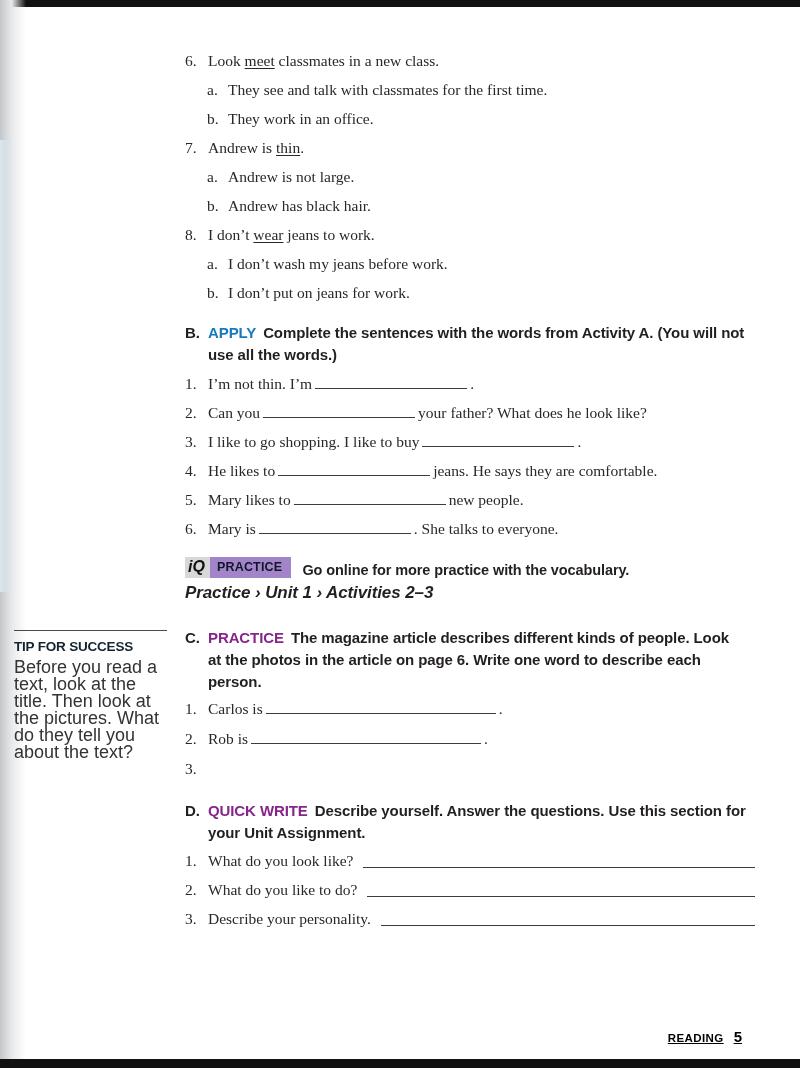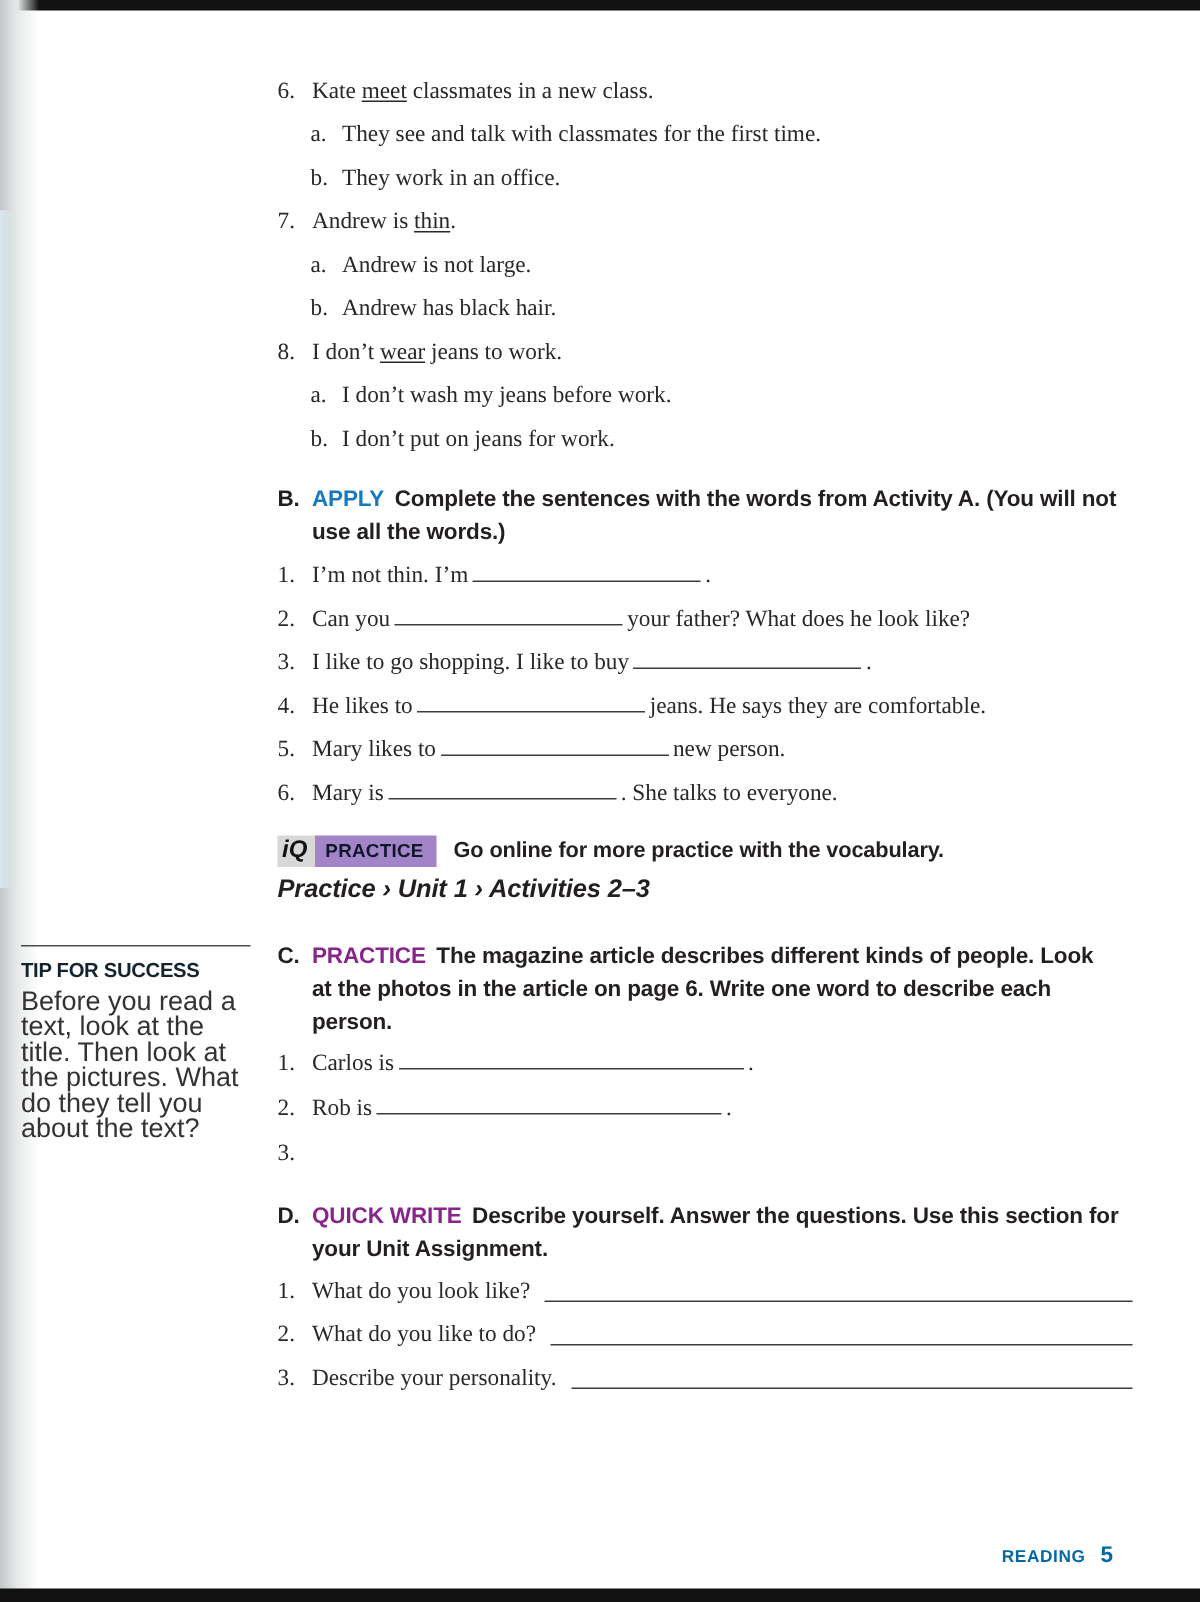--- a/index.html
+++ b/index.html
@@ -49,55 +49,55 @@
   .blank-b { width:152px; }
   .blank-c { width:230px; }
   .d-row { display:flex; }
   .d-row .text { white-space:pre; }
   .blank-fill { flex:1; position:relative; margin-left:6px; }
   .blank-fill::after { content:""; position:absolute; left:0; right:0; bottom:7px;
                        border-bottom:1.4px solid #3c3c3c; }
 
   
   .iq-block { position:absolute; left:185px; top:556px; width:575px; }
-  .iq-line { display:flex; align-items:center; height:22px; }
+  .iq-line { display:flex; align-items:flex-end; height:22px; }
   .iq-logo { font-family:"Liberation Sans", sans-serif; font-weight:700; font-style:italic;
              font-size:16px; background:#d8d8d8; padding:1px 5px 2px 3px; color:#111; }
   .iq-badge { font-family:"Liberation Sans", sans-serif; font-weight:700; font-size:12.5px;
               background:var(--practice-badge-bg,#a484c8); color:#0f172a;
               padding:3px 9px 4px 7px; letter-spacing:0.2px; }
   .iq-text { font-family:"Liberation Sans", sans-serif; font-weight:700; font-size:14.5px;
              margin-left:11px; letter-spacing:-0.1px; }
   .iq-crumb { font-family:"Liberation Sans", sans-serif; font-weight:700; font-style:italic;
               font-size:17px; margin-top:5px; letter-spacing:-0.1px; }
 
   
   .tip { position:absolute; left:14px; top:630px; width:153px;
          font-family:"Liberation Sans", sans-serif; }
   .tip .rule { border-top:1.4px solid #4a4a4a; margin-bottom:8px; }
   .tip h3 { font-size:13.5px; font-weight:700; color:#14242e; letter-spacing:-0.2px; }
   .tip p { margin-top:5px; font-size:18px; line-height:17px; color:#333; }
 
   
   .footer { position:absolute; top:1028px; right:58px; display:flex; align-items:baseline;
-            font-family:"Liberation Sans", sans-serif; font-weight:700; color:#0369a1; }
+            font-family:"Liberation Sans", sans-serif; font-weight:700; color:#000000;text-decoration:underline; }
   .f-label { font-size:11.5px; letter-spacing:0.4px; }
   .f-num { font-size:15px; margin-left:10px; }
 </style>
 </head>
 <body>
 
 <div class="top-bar"></div>
 <div class="left-shadow"></div>
 <div class="left-blue"></div>
 
 <section class="activity-a">
   <div class="a-row serif">
     <span class="num">6.</span>
-    <span><span>Kate </span><span class="u">meet</span><span> classmates in a new class.</span></span>
+    <span><span>Look </span><span class="u">meet</span><span> classmates in a new class.</span></span>
   </div>
   <div class="a-row choice serif">
     <span class="num">a.</span>
     <span>They see and talk with classmates for the first time.</span>
   </div>
   <div class="a-row choice serif">
     <span class="num">b.</span>
     <span>They work in an office.</span>
   </div>
 
@@ -145,21 +145,21 @@
   <div class="f-row serif">
     <span class="num">3.</span>
     <span><span>I like to go shopping. I like to buy</span><span class="blank blank-b"></span><span>.</span></span>
   </div>
   <div class="f-row serif">
     <span class="num">4.</span>
     <span><span>He likes to</span><span class="blank blank-b"></span><span>jeans. He says they are comfortable.</span></span>
   </div>
   <div class="f-row serif">
     <span class="num">5.</span>
-    <span><span>Mary likes to</span><span class="blank blank-b"></span><span>new person.</span></span>
+    <span><span>Mary likes to</span><span class="blank blank-b"></span><span>new people.</span></span>
   </div>
   <div class="f-row serif">
     <span class="num">6.</span>
     <span><span>Mary is</span><span class="blank blank-b"></span><span>. She talks to everyone.</span></span>
   </div>
 </div>
 
 <div class="iq-block">
   <div class="iq-line">
     <span class="iq-logo">iQ</span>

